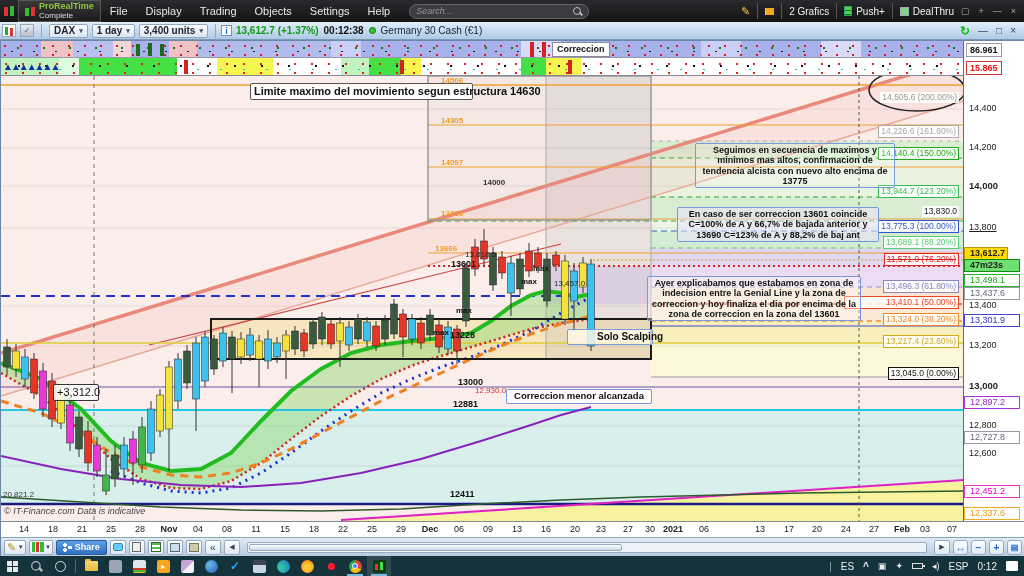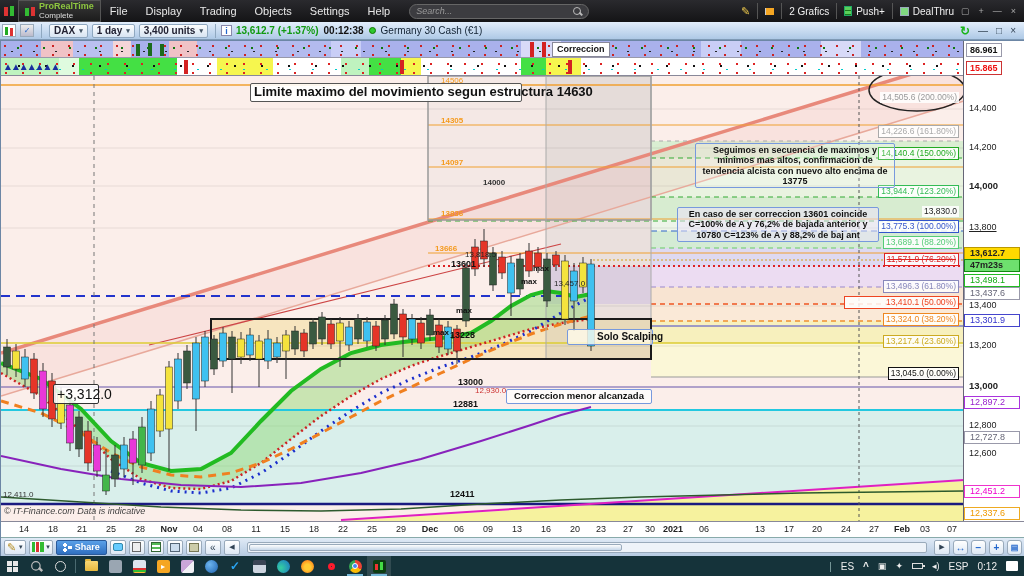--- a/index.html
+++ b/index.html
@@ -66,21 +66,21 @@
   #plot-labels{position:absolute;left:0;top:0;width:100%;height:100%;}
   .ctext{position:absolute;white-space:nowrap;line-height:1;}
   .fiblab{position:absolute;right:5px;font-size:8.5px;white-space:nowrap;background:rgba(255,255,255,0.85);padding:0 2px;line-height:11px;}
   .fibbox{border:1px solid;}
   .ann{position:absolute;font-weight:bold;color:#111;border:1px solid #7799dd;border-radius:2px;padding:1px 3px;line-height:1.15;}
 
   
   #yaxis{position:absolute;left:962px;top:0;width:62px;height:480px;background:#fff;border-left:1px solid #667;}
   .ylab{position:absolute;left:0;width:100%;font-size:9px;color:#222;padding-left:5px;line-height:11px;white-space:nowrap;}
   .ylab.bold{font-weight:bold;font-size:9.5px;}
-  .ylab.boxYellow{background:#ffd900;border:1px solid #b90;font-weight:bold;width:56px;}
+  .ylab.boxYellow{background:#ffd900;border:1px solid #b90;font-weight:bold;width:44px;}
   .ylab.boxGreen{background:#6ee06e;border:1px solid #181;font-weight:bold;width:56px;}
   .ylab.bGreen{color:#1a1;border:1px solid #2b2;width:56px;background:#fff;}
   .ylab.bBlue{color:#33c;border:1px solid #44c;width:56px;background:#fff;}
   .ylab.bPurple{color:#92c;border:1px solid #a3d;width:56px;background:#fff;}
   .ylab.bGray{color:#667;border:1px solid #99a;width:56px;background:#fff;}
   .ylab.tMagenta{color:#e0c;border:1px solid #e3c;width:56px;background:#fff;}
   .ylab.tOrange{color:#e90;border:1px solid #ea2;width:56px;background:#fff;}
   .pane-val{position:absolute;left:2px;font-size:9px;font-weight:bold;background:#fff;border:1px solid #99a;padding:0 3px;line-height:12px;}
 
   
@@ -417,61 +417,62 @@
           <rect x="560.5" y="185" width="7" height="58" fill="#f4e33d" stroke="#222" stroke-width="0.5"></rect>
           <line x1="573" y1="187" x2="573" y2="255" stroke="#333" stroke-width="1"></line>
           <rect x="569.5" y="195" width="7" height="30" fill="#3fc1f0" stroke="#222" stroke-width="0.5"></rect>
           <line x1="582" y1="181" x2="582" y2="217" stroke="#333" stroke-width="1"></line>
           <rect x="578.5" y="187" width="7" height="24" fill="#f4e33d" stroke="#222" stroke-width="0.5"></rect>
           <line x1="590" y1="183" x2="590" y2="275" stroke="#333" stroke-width="1"></line>
           <rect x="586.5" y="188" width="7" height="82" fill="#3fc1f0" stroke="#222" stroke-width="0.5"></rect>
           <ellipse cx="916" cy="14" rx="48" ry="21" fill="none" stroke="#222" stroke-width="1.5"></ellipse>
         </svg>
       <div id="plot-labels">
-          <div class="ctext" style="left: 440px; top: 1px; color: rgb(245, 154, 29); font-size: 8px; font-weight: normal;">14506</div>
+          <div class="ctext" style="left: 440px; top: 1px; color: rgb(245, 154, 29); font-size: 8px; font-weight: bold;">14506</div>
           <div class="ctext" style="left: 440px; top: 41px; color: rgb(245, 154, 29); font-size: 8px; font-weight: bold;">14305</div>
           <div class="ctext" style="left: 440px; top: 83px; color: rgb(245, 154, 29); font-size: 8px; font-weight: bold;">14097</div>
           <div class="ctext" style="left: 482px; top: 103px; color: rgb(51, 51, 51); font-size: 8px; font-weight: bold;">14000</div>
           <div class="ctext" style="left: 440px; top: 134px; color: rgb(245, 154, 29); font-size: 8px; font-weight: bold;">13836</div>
           <div class="ctext" style="left: 434px; top: 169px; color: rgb(245, 154, 29); font-size: 8px; font-weight: bold;">13666</div>
           <div class="ctext" style="left: 464px; top: 175px; color: rgb(34, 34, 34); font-size: 8px;">13,818.5</div>
           <div class="ctext" style="left: 450px; top: 184px; color: rgb(17, 17, 17); font-size: 9px; font-weight: bold;">13601</div>
           <div class="ctext" style="left: 532px; top: 189px; color: rgb(17, 17, 17); font-size: 8px; font-weight: bold;">max</div>
           <div class="ctext" style="left: 520px; top: 202px; color: rgb(17, 17, 17); font-size: 8px; font-weight: bold;">max</div>
           <div class="ctext" style="left: 455px; top: 231px; color: rgb(17, 17, 17); font-size: 8px; font-weight: bold;">max</div>
           <div class="ctext" style="left: 432px; top: 253px; color: rgb(17, 17, 17); font-size: 8px; font-weight: bold;">max</div>
           <div class="ctext" style="left: 449px; top: 255px; color: rgb(17, 17, 17); font-size: 9px; font-weight: bold;">13228</div>
           <div class="ctext" style="left: 553px; top: 204px; color: rgb(34, 34, 34); font-size: 8px;">13,457.0</div>
           <div class="ctext" style="left: 457px; top: 302px; color: rgb(17, 17, 17); font-size: 9px; font-weight: bold;">13000</div>
           <div class="ctext" style="left: 474px; top: 311px; color: rgb(204, 51, 51); font-size: 8px;">12,930.0</div>
           <div class="ctext" style="left: 452px; top: 324px; color: rgb(17, 17, 17); font-size: 9px; font-weight: bold;">12881</div>
           <div class="ctext" style="left: 449px; top: 414px; color: rgb(17, 17, 17); font-size: 9px; font-weight: bold;">12411</div>
-          <div class="ctext" style="left: 2px; top: 415px; color: rgb(51, 51, 51); font-size: 8px;">12,411.0</div>
+          <div class="ctext" style="left: 2px; top: 415px; color: rgb(51, 51, 51); font-size: 8px;">20,821.2</div>
           <div class="ctext" style="left: 3px; top: 431px; color: rgb(68, 68, 68); font-size: 9px; font-style: italic;">© IT-Finance.com Data is indicative</div>
           <div class="fiblab" style="top: 16px; color: rgb(153, 153, 153);">14,505.6 (200.00%)</div>
           <div class="fiblab fibbox" style="top: 49px; color: rgb(170, 170, 170); border-color: rgb(170, 170, 170);">14,226.6 (161.80%)</div>
           <div class="fiblab fibbox" style="top: 71px; color: rgb(34, 170, 34); border-color: rgb(34, 170, 34);">14,140.4 (150.00%)</div>
           <div class="fiblab fibbox" style="top: 109px; color: rgb(51, 187, 85); border-color: rgb(51, 187, 85);">13,944.7 (123.20%)</div>
           <div class="fiblab" style="top: 130px; color: rgb(34, 34, 34);">13,830.0</div>
           <div class="fiblab fibbox" style="top: 144px; color: rgb(51, 85, 204); border-color: rgb(51, 85, 204);">13,775.3 (100.00%)</div>
           <div class="fiblab fibbox" style="top: 160px; color: rgb(85, 204, 119); border-color: rgb(85, 204, 119);">13,689.1 (88.20%)</div>
           <div class="fiblab fibbox" style="top: 177px; color: rgb(221, 34, 34); border-color: rgb(221, 34, 34); text-decoration: line-through;">11,571.9 (76.20%)</div>
           <div class="fiblab fibbox" style="top: 204px; color: rgb(136, 136, 187); border-color: rgb(136, 136, 187);">13,496.3 (61.80%)</div>
           <div class="fiblab fibbox" style="top: 220px; color: rgb(238, 68, 34); border-color: rgb(238, 68, 34); padding-left: 41px;">13,410.1 (50.00%)</div>
           <div class="fiblab fibbox" style="top: 237px; color: rgb(238, 136, 34); border-color: rgb(238, 136, 34);">13,324.0 (38.20%)</div>
           <div class="fiblab fibbox" style="top: 259px; color: rgb(204, 170, 34); border-color: rgb(204, 170, 34);">13,217.4 (23.60%)</div>
           <div class="fiblab fibbox" style="top: 291px; color: rgb(17, 17, 17); border-color: rgb(17, 17, 17);">13,045.0 (0.00%)</div>
         </div>
 
-      <div class="ann" style="left:249px;top:7px;width:272px;font-size:13px;border-color:#555;background:rgba(255,255,255,0.9);white-space:nowrap;">Limite maximo del movimiento segun estructura 14630</div>
+      <div class="ann" style="left:249px;top:7px;width:223px;font-size:11px;border-color:#555;background:rgba(255,255,255,0.9);white-space:nowrap;">Limite maximo del movimiento segun estructura 14630</div>
       <div class="ann" style="left:694px;top:67px;width:200px;font-size:9px;text-align:center;background:rgba(255,255,255,0.2);">Seguimos en secuencia de maximos y minimos mas altos, confirmacion de tendencia alcista con nuevo alto encima de 13775</div>
-      <div class="ann" style="left:676px;top:131px;width:202px;font-size:9px;text-align:center;background:rgba(235,225,250,0.55);">En caso de ser correccion 13601 coincide C=100% de A y 76,2% de bajada anterior y 10780 C=123% de A y 88,2% de baj ant</div>
+      <div class="ann" style="left:676px;top:131px;width:202px;font-size:9px;text-align:center;background:rgba(235,225,250,0.55);">En caso de ser correccion 13601 coincide C=100% de A y 66,7% de bajada anterior y 13690 C=123% de A y 88,2% de baj ant</div>
+      <div class="ann" style="left:646px;top:200px;width:214px;font-size:9px;text-align:center;background:rgba(255,255,255,0.35);">Ayer explicabamos que estabamos en zona de indecision entre la Genial Line y la zona de correccion y hoy finaliza el dia por encima de la zona de correccion en la zona del 13601</div>
       <div class="ann" style="left:566px;top:253px;width:86px;font-size:10px;text-align:right;background:rgba(255,250,235,0.8);white-space:nowrap;padding-left:29px;">Solo Scalping</div>
       <div class="ann" style="left:505px;top:313px;width:146px;font-size:9.5px;text-align:center;background:rgba(255,255,255,0.7);white-space:nowrap;">Correccion menor alcanzada</div>
-      <div class="ann" style="left:52px;top:308px;width:46px;font-size:14px;text-align:center;border-color:#333;background:rgba(255,255,255,0.85);font-weight:normal;">+3,312.0</div>
+      <div class="ann" style="left:52px;top:308px;width:46px;font-size:11px;text-align:center;border-color:#333;background:rgba(255,255,255,0.85);font-weight:normal;">+3,312.0</div>
     </div>
 
     <div id="yaxis">
       <span class="pane-val" style="top:2px;color:#111;">86.961</span>
       <span class="pane-val" style="top:20px;color:#e11;border-color:#c33;">15.865</span>
     <div class="ylab plain" style="top: 62px;">14,400</div>
         <div class="ylab plain" style="top: 101px;">14,200</div>
         <div class="ylab bold" style="top: 139px;">14,000</div>
         <div class="ylab plain" style="top: 181px; text-decoration: underline;">13,800</div>
         <div class="ylab boxYellow" style="top: 206px;">13,612.7</div>

